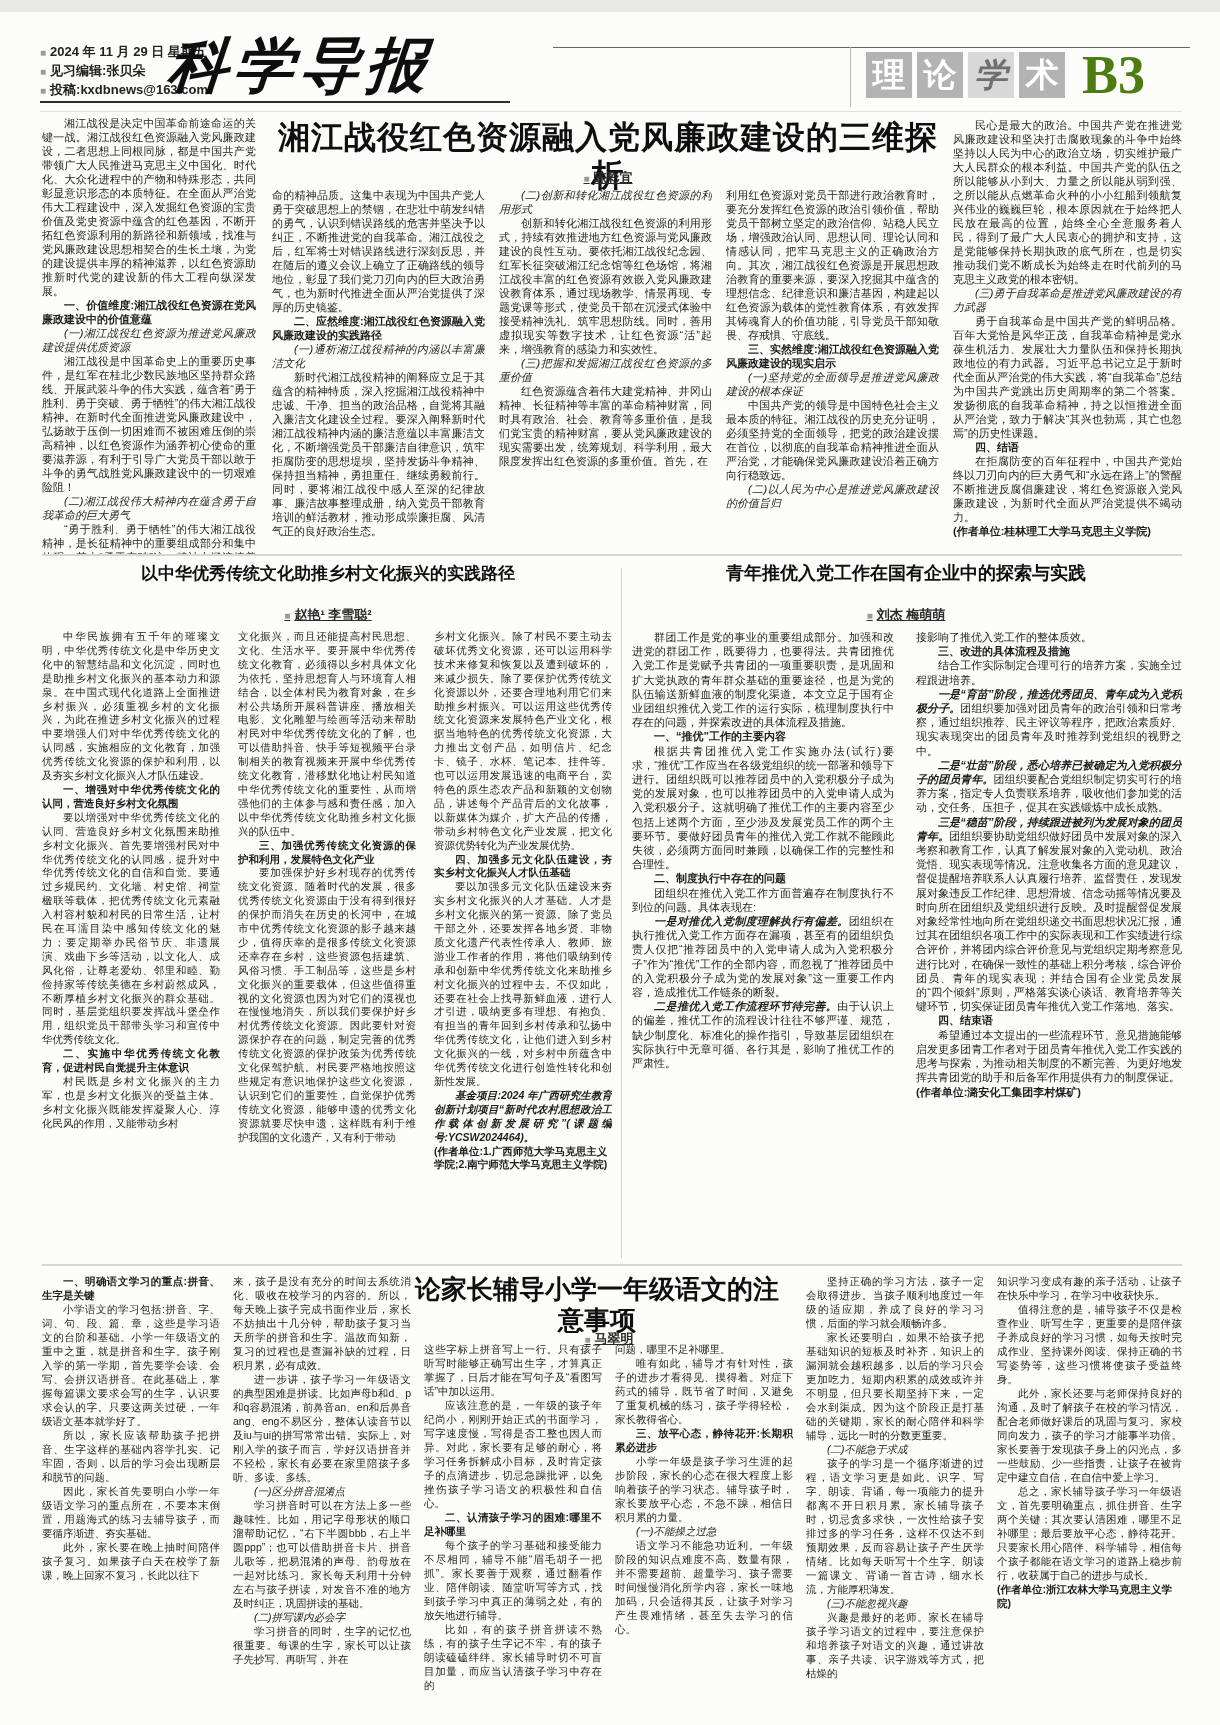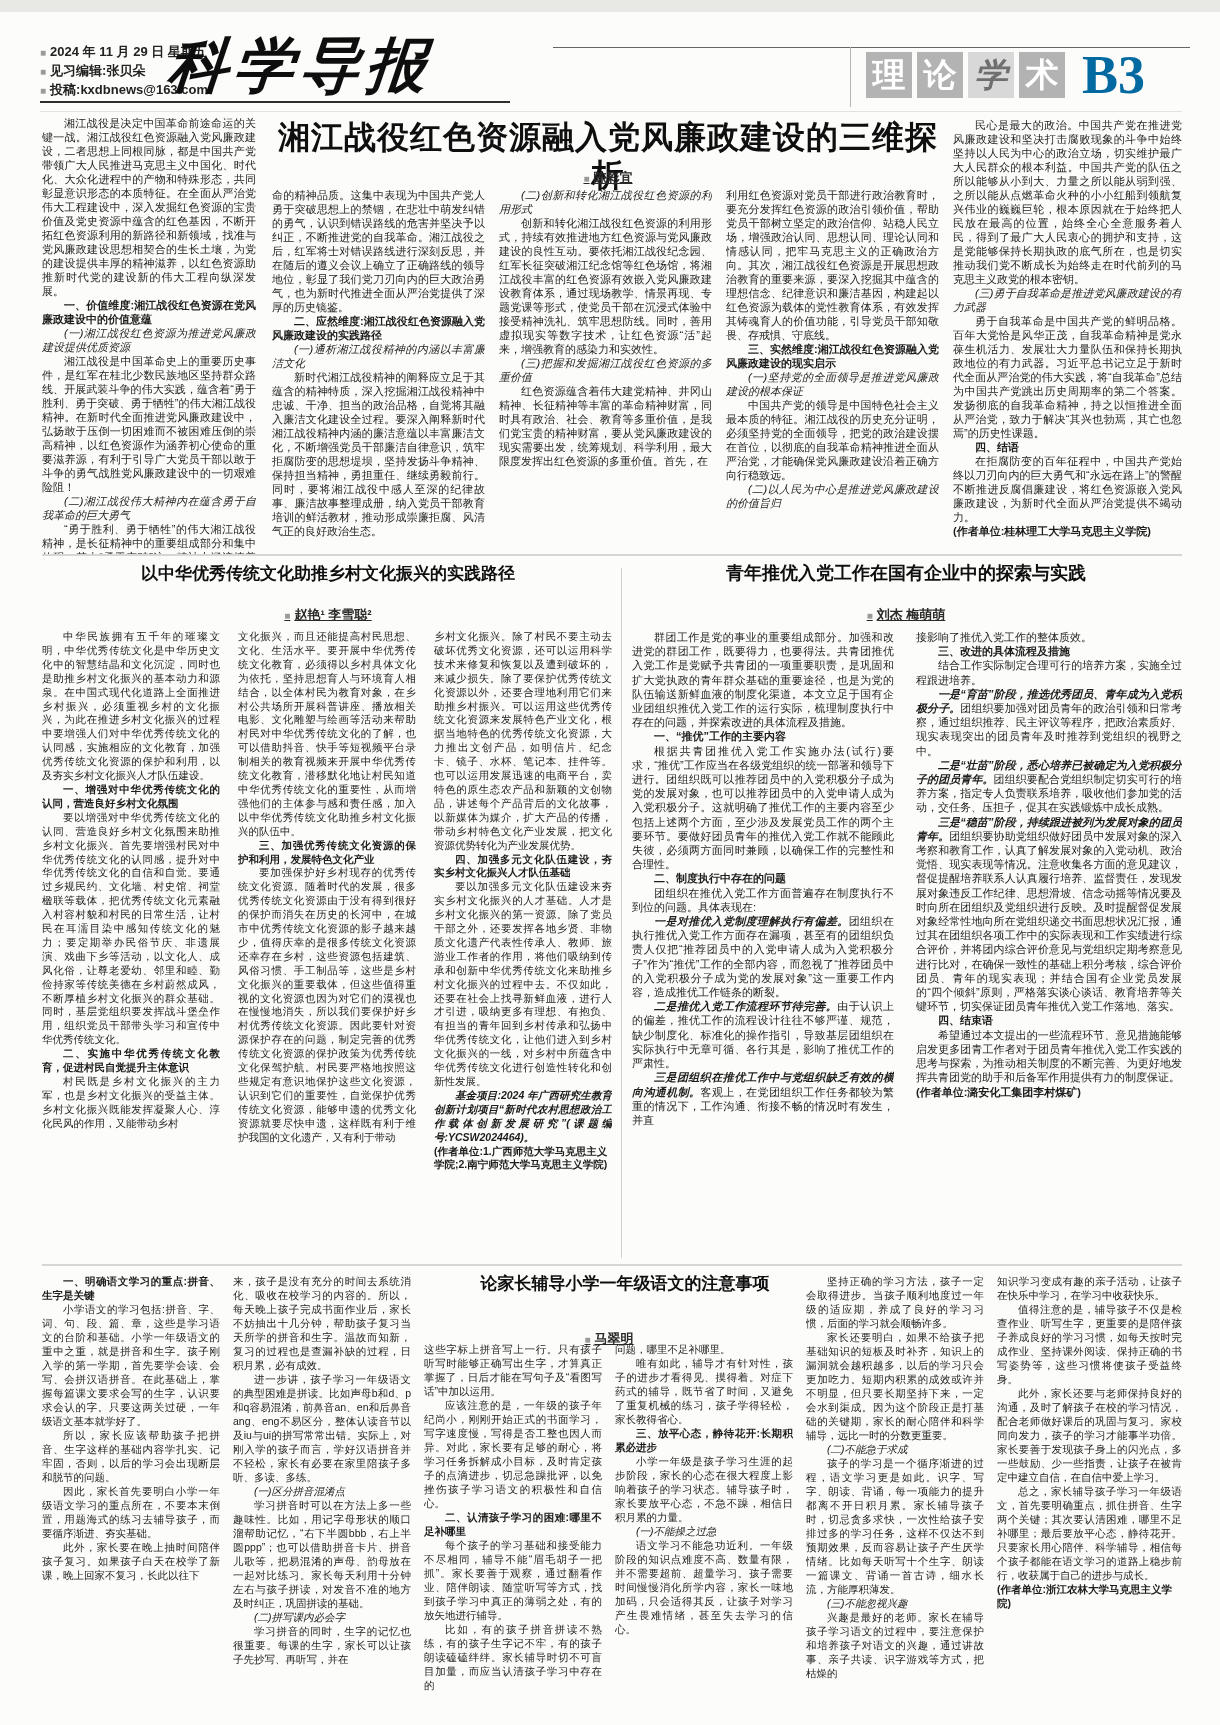--- a/index.html
+++ b/index.html
@@ -12,28 +12,28 @@
   .meta-rule{position:absolute;left:40px;top:89px;width:470px;height:2px;background:#2e2e2e;}
   .masthead{position:absolute;left:168px;top:14px;font-family:"DejaVu Serif",serif;font-weight:bold;
             font-style:italic;font-size:60px;letter-spacing:6px;color:#0e0e0e;transform:skewX(-5deg);}
   .hdr-rule-r{position:absolute;left:553px;top:35px;width:637px;height:1px;background:#666;}
   .hdr-vline{position:absolute;left:850px;top:35px;width:1px;height:60px;background:#b5b5b5;}
   .secboxes{position:absolute;left:866px;top:40px;display:flex;gap:5px;}
   .sbox{width:46px;height:46px;background:#b3b3b3;color:#fff;font-size:33px;font-weight:bold;
         display:flex;align-items:center;justify-content:center;}
   .sbox.alt{background:#d8d8d8;color:#6f6f6f;font-family:"DejaVu Serif",serif;font-style:italic;}
   .pageno{position:absolute;left:1082px;top:32px;font-family:"Liberation Serif",serif;
-          font-weight:bold;font-size:54px;color:#0369a1;}
+          font-weight:bold;font-size:54px;color:#4d7c0f;}
   .hdr-rule-full{position:absolute;left:40px;top:99px;width:1142px;height:1px;background:#e2e2e0;}
   
   .title{position:absolute;text-align:center;font-weight:bold;color:#0f0f0f;line-height:1.2;}
   .t1{left:268px;top:106px;width:680px;font-size:32px;letter-spacing:1px;}
   .t2{left:42px;top:552px;width:572px;font-size:17px;}
   .t3{left:630px;top:551px;width:552px;font-size:18px;}
-  .t4{left:440px;top:1262px;width:370px;font-size:17px;}
+  .t4{left:412px;top:1262px;width:370px;font-size:26px;}
   .byline{position:absolute;text-align:center;font-size:13px;font-weight:bold;color:#2a2a2a;text-decoration:underline;}
   .b1{left:268px;top:157px;width:680px;}
   .b2{left:42px;top:594px;width:572px;}
   .b3{left:630px;top:594px;width:552px;}
   .b4{left:424px;top:1318px;width:370px;}
   
   .hdiv{position:absolute;background:#d6d6d3;height:2px;}
   .d1{left:42px;top:542px;width:1140px;}
   .d2{left:42px;top:1252px;width:1140px;}
   .vdiv{position:absolute;left:621px;top:556px;width:1px;height:690px;background:#d0d0cd;}
@@ -140,21 +140,20 @@
   <div class="title t3">青年推优入党工作在国有企业中的探索与实践</div>
   <div class="byline b3"><span class="bsq">■</span><span>刘杰 梅萌萌</span></div>
   <div class="col a3col" style="left:632px;top:618px;width:262px;height:628px">
       <p class="para body">群团工作是党的事业的重要组成部分。加强和改进党的群团工作，既要得力，也要得法。共青团推优入党工作是党赋予共青团的一项重要职责，是巩固和扩大党执政的青年群众基础的重要途径，也是为党的队伍输送新鲜血液的制度化渠道。本文立足于国有企业团组织推优入党工作的运行实际，梳理制度执行中存在的问题，并探索改进的具体流程及措施。</p>
       <p class="para h1">一、“推优”工作的主要内容</p>
       <p class="para body">根据共青团推优入党工作实施办法(试行)要求，“推优”工作应当在各级党组织的统一部署和领导下进行。团组织既可以推荐团员中的入党积极分子成为党的发展对象，也可以推荐团员中的入党申请人成为入党积极分子。这就明确了推优工作的主要内容至少包括上述两个方面，至少涉及发展党员工作的两个主要环节。要做好团员青年的推优入党工作就不能顾此失彼，必须两方面同时兼顾，以确保工作的完整性和合理性。</p>
       <p class="para h1">二、制度执行中存在的问题</p>
       <p class="para body">团组织在推优入党工作方面普遍存在制度执行不到位的问题。具体表现在:</p>
       <p class="para mix"><b>一是对推优入党制度理解执行有偏差。</b>团组织在执行推优入党工作方面存在漏项，甚至有的团组织负责人仅把“推荐团员中的入党申请人成为入党积极分子”作为“推优”工作的全部内容，而忽视了“推荐团员中的入党积极分子成为党的发展对象”这一重要工作内容，造成推优工作链条的断裂。</p>
       <p class="para mix"><b>二是推优入党工作流程环节待完善。</b>由于认识上的偏差，推优工作的流程设计往往不够严谨、规范，缺少制度化、标准化的操作指引，导致基层团组织在实际执行中无章可循、各行其是，影响了推优工作的严肃性。</p>
-      <p class="para mix"><b>三是团组织在推优工作中与党组织缺乏有效的横向沟通机制。</b>客观上，在党团组织工作任务都较为繁重的情况下，工作沟通、衔接不畅的情况时有发生，并直</p>
     </div>
   <div class="col a3col" style="left:916px;top:618px;width:266px;height:628px">
       <p class="para cont">接影响了推优入党工作的整体质效。</p>
       <p class="para h1">三、改进的具体流程及措施</p>
       <p class="para body">结合工作实际制定合理可行的培养方案，实施全过程跟进培养。</p>
       <p class="para mix"><b>一是“育苗”阶段，推选优秀团员、青年成为入党积极分子。</b>团组织要加强对团员青年的政治引领和日常考察，通过组织推荐、民主评议等程序，把政治素质好、现实表现突出的团员青年及时推荐到党组织的视野之中。</p>
       <p class="para mix"><b>二是“壮苗”阶段，悉心培养已被确定为入党积极分子的团员青年。</b>团组织要配合党组织制定切实可行的培养方案，指定专人负责联系培养，吸收他们参加党的活动，交任务、压担子，促其在实践锻炼中成长成熟。</p>
       <p class="para mix"><b>三是“稳苗”阶段，持续跟进被列为发展对象的团员青年。</b>团组织要协助党组织做好团员中发展对象的深入考察和教育工作，认真了解发展对象的入党动机、政治觉悟、现实表现等情况。注意收集各方面的意见建议，督促提醒培养联系人认真履行培养、监督责任，发现发展对象违反工作纪律、思想滑坡、信念动摇等情况要及时向所在团组织及党组织进行反映。及时提醒督促发展对象经常性地向所在党组织递交书面思想状况汇报，通过其在团组织各项工作中的实际表现和工作实绩进行综合评价，并将团内综合评价意见与党组织定期考察意见进行比对，在确保一致性的基础上积分考核，综合评价团员、青年的现实表现；并结合国有企业党员发展的“四个倾斜”原则，严格落实谈心谈话、教育培养等关键环节，切实保证团员青年推优入党工作落地、落实。</p>
       <p class="para h1">四、结束语</p>
       <p class="para body">希望通过本文提出的一些流程环节、意见措施能够启发更多团青工作者对于团员青年推优入党工作实践的思考与探索，为推动相关制度的不断完善、为更好地发挥共青团党的助手和后备军作用提供有力的制度保证。</p>

